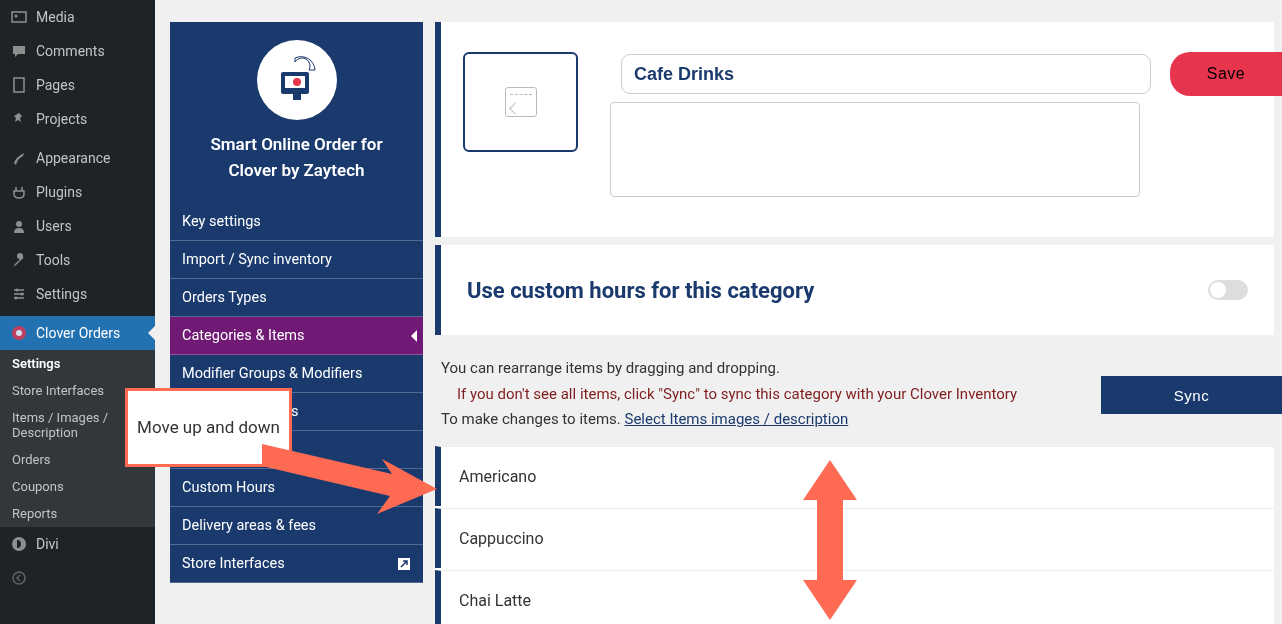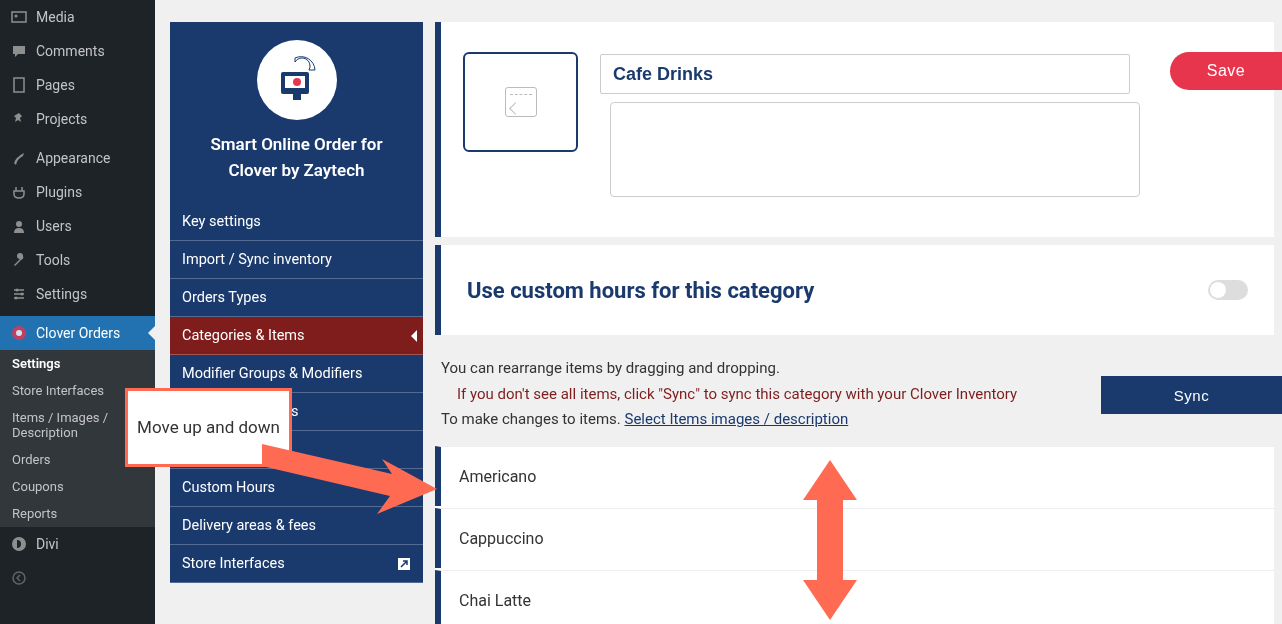--- a/index.html
+++ b/index.html
@@ -13,33 +13,33 @@
   .wp-sub { background:#32373c;}
   .wp-sub .wp-subitem { padding: 6px 12px; font-size:13px; color:#c3c4c7; cursor:pointer;}
   .wp-sub .wp-subitem.sel { color:#fff; font-weight:600;}
   .wp-spacer { height:5px;}
   
   .plugin-sidebar { position:absolute; left:170px; top:22px; width:253px; background:#1a3a6e; color:#fff;}
   .plugin-logo-wrap { background:#1a3a6e; text-align:center; padding:18px 20px 20px 20px;}
   .plugin-logo { width:80px; height:80px; margin:0 auto 12px; border-radius:50%; background:#fff; display:flex; align-items:center; justify-content:center;}
   .plugin-title { font-size:17px; font-weight:600; line-height:1.5;}
   .plugin-menu-item { padding:10px 12px; border-bottom:1px solid rgba(255,255,255,.25); font-size:14.5px; cursor:pointer; display:flex; justify-content:space-between; align-items:center;}
-  .plugin-menu-item.active { background:#7f1d1d; position:relative;}
+  .plugin-menu-item.active { background:#701a75; position:relative;}
   .plugin-menu-wrap { background:#2a5298;}
   .plugin-menu-item.dim { background:#1a3a6e;}
   
   .panel1 { position:absolute; left:435px; right:8px; top:22px; height:215px; background:#fff; border-left:6px solid #1a3a6e;}
   .img-box { position:absolute; left:22px; top:30px; width:115px; height:100px; border:2px solid #1a3a6e; border-radius:6px; display:flex; align-items:center; justify-content:center;}
   .broken-img { width:32px; height:30px; border:1.5px solid #bbb; border-radius:3px; position:relative;}
   .broken-img::before { content:''; position:absolute; left:4px; right:4px; top:6px; border-top:1.5px dashed #bbb;}
   .broken-img::after { content:''; position:absolute; left:5px; bottom:3px; width:8px; height:8px; border:1.5px solid #bbb; transform:rotate(45deg); border-top:none; border-right:none;}
-  .name-input { position:absolute; left:159px; top:32px; width:530px; height:40px; border:1px solid #ccc; border-radius:2px; padding:0 12px; font-size:18px; font-weight:700; color:#1a3a6e;}
+  .name-input { position:absolute; left:180px; top:32px; width:530px; height:40px; border:1px solid #ccc; border-radius:9px; padding:0 12px; font-size:18px; font-weight:700; color:#1a3a6e;}
   .desc-input { position:absolute; left:169px; top:80px; width:530px; height:95px; border:1px solid #ccc; border-radius:4px; padding:8px 12px; font-size:14px; resize:none;}
   .desc-input::after{content:''}
-  .save-btn { position:absolute; right:-8px; top:30px; width:112px; height:38px; background:#e8354e; color:#ffffff; border:none; border-radius:20px 0 0 20px; font-size:16px; letter-spacing:.5px; cursor:pointer; display:flex; align-items:center; justify-content:center;text-align:right;}
+  .save-btn { position:absolute; right:-8px; top:30px; width:112px; height:44px; background:#e8354e; color:#000000; border:none; border-radius:20px 0 0 20px; font-size:16px; letter-spacing:.5px; cursor:pointer; display:flex; align-items:center; justify-content:center;text-align:right;}
   
   .panel2 { position:absolute; left:435px; right:8px; top:245px; height:90px; background:#fff; border-left:6px solid #1a3a6e; display:flex; align-items:center; padding:0 26px; justify-content:space-between;}
   .panel2-title { font-size:22px; font-weight:700; color:#1a3a6e;}
   .toggle { width:40px; height:20px; background:#ddd; border-radius:20px; position:relative; cursor:pointer;}
   .toggle::after { content:''; position:absolute; left:2px; top:2px; width:16px; height:16px; background:#fff; border-radius:50%;}
   
   .info-block { position:absolute; left:441px; top:352px; right:8px; font-size:15px; line-height:1.7; color:#333; background:#f0f0f1; padding:4px 0;}
   .info-block .blue { color:#7f1d1d;margin-left:16px;}
   .info-block .link { color:#1a3a6e; text-decoration:underline; cursor:pointer;}
   .sync-btn { position:absolute; right:0; top:376px; width:181px; height:38px; background:#1a3a6e; color:#fff; border:none; font-size:15px; letter-spacing:.5px; cursor:pointer;}

